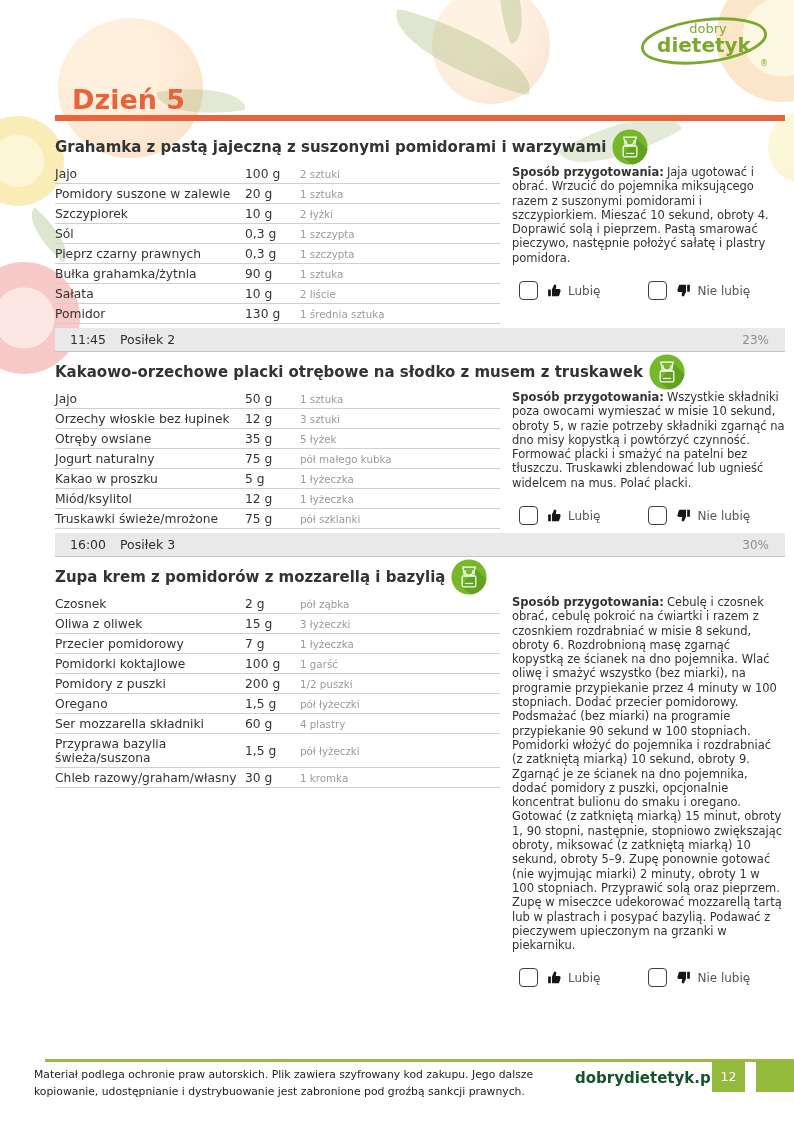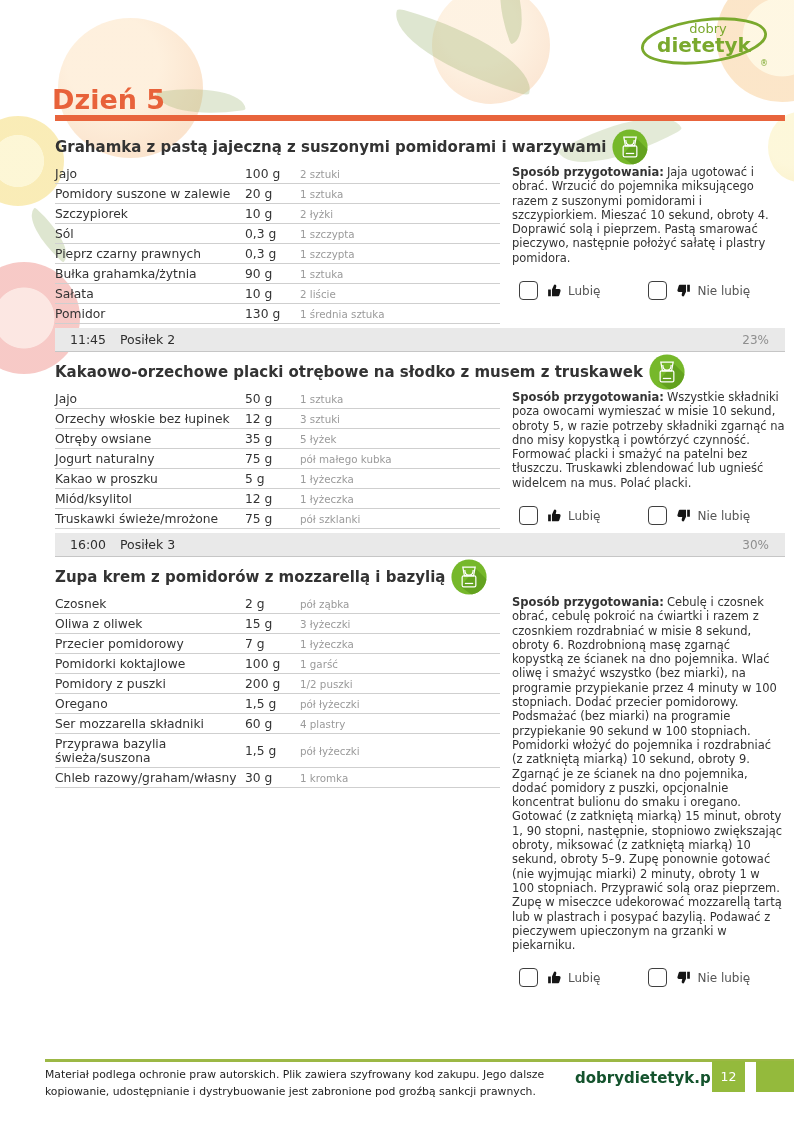--- a/index.html
+++ b/index.html
@@ -25,21 +25,21 @@
   .l1{left:388px;top:28px;width:150px;height:48px;opacity:.30;transform:rotate(16deg);}
   .l2{left:560px;top:120px;width:120px;height:40px;opacity:.26;transform:rotate(-28deg);}
   .l3{left:158px;top:86px;width:86px;height:30px;opacity:.28;transform:rotate(-8deg);}
   .l4{left:20px;top:224px;width:58px;height:22px;opacity:.30;transform:rotate(42deg);}
   .l5{left:476px;top:-6px;width:70px;height:26px;opacity:.30;transform:rotate(70deg);}
 
   
   .logo{position:absolute;left:636px;top:8px;width:136px;height:64px;}
 
   
-  .day-title{position:absolute;left:52px;top:84px;font-size:27px;font-weight:bold;color:#e8623a;}
+  .day-title{position:absolute;left:72px;top:84px;font-size:27px;font-weight:bold;color:#e8623a;}
   .orange-bar{position:absolute;left:55px;top:115px;width:730px;height:6px;background:#e8643c;}
 
   
   .meals{position:absolute;left:55px;top:127px;width:730px;}
   .meal{margin-bottom:4px;}
   .meal-bar{height:23px;background:#e9e9e9;border-bottom:1px solid #c6c6c6;
     display:flex;align-items:center;font-size:12.5px;color:#2e2e2e;}
   .meal-time{margin-left:15px;width:50px;}
   .meal-pct{margin-left:auto;margin-right:16px;color:#8e8e8e;font-size:12px;}
   .meal-title-row{margin:6px 0 3px;display:flex;align-items:center;height:28px;}
@@ -57,21 +57,21 @@
   .like-row{display:flex;align-items:center;margin-top:16px;margin-left:7px;}
   .like-group{display:flex;align-items:center;}
   .like-group + .like-group{margin-left:48px;}
   .checkbox{width:19px;height:19px;border:1.6px solid #3f3f3f;border-radius:4px;background:#fff;
     box-sizing:border-box;flex:0 0 auto;}
   .thumb{margin-left:9px;display:flex;align-items:center;}
   .like-label{font-size:12px;color:#555;margin-left:6px;white-space:nowrap;}
 
   
   .footer-line{position:absolute;left:45px;top:1059px;width:749px;height:3px;background:#9cb845;}
-  .footer-text{position:absolute;left:45px;top:1066px;width:520px;font-size:10.8px;
+  .footer-text{position:absolute;left:34px;top:1066px;width:520px;font-size:10.8px;
     color:#1e1e1e;line-height:17px;}
   .footer-site{position:absolute;left:575px;top:1069px;width:122px;text-align:right;
     font-weight:bold;font-size:15px;color:#14532d;}
   .page-box{position:absolute;left:712px;top:1061px;width:33px;height:31px;background:#94ba3c;
     color:#fff;display:flex;align-items:center;justify-content:center;font-size:12.5px;}
   .page-strip{position:absolute;left:756px;top:1061px;width:38px;height:31px;background:#94ba3c;}
 </style>
 </head>
 <body>
 

